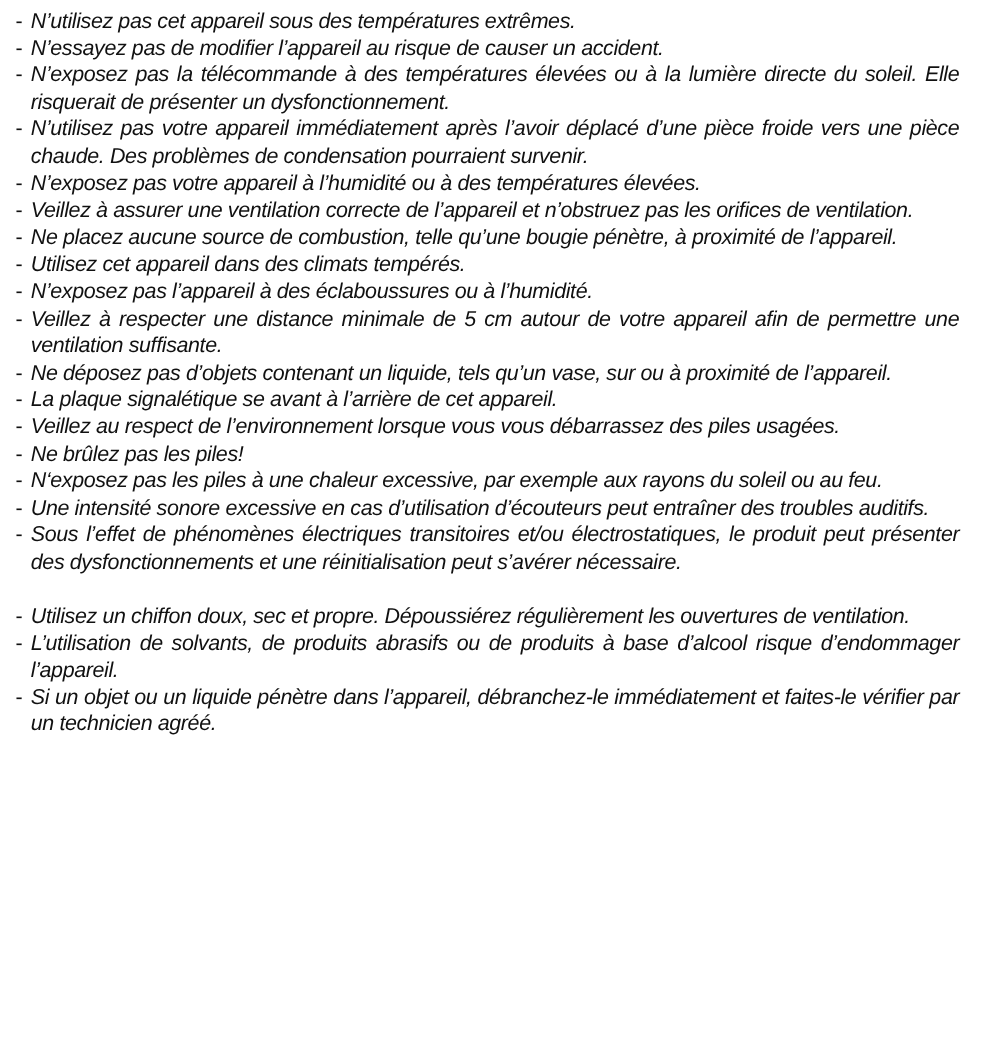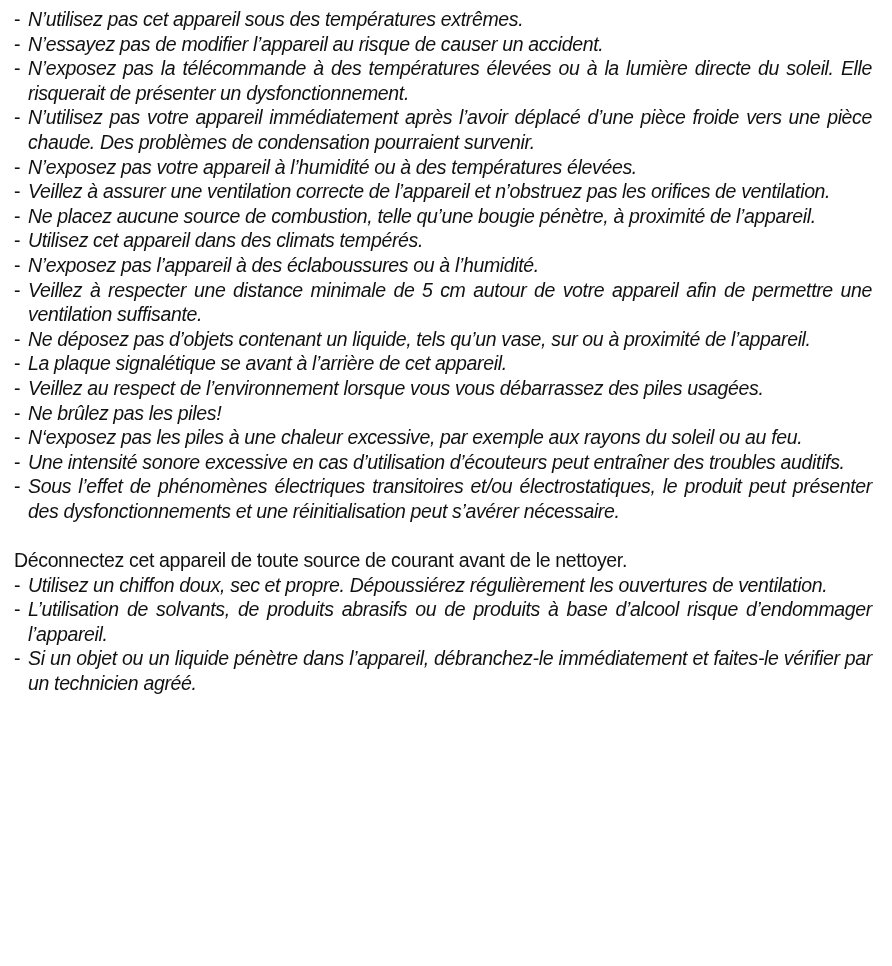--- a/index.html
+++ b/index.html
@@ -98,21 +98,20 @@
       </div>
     <div class="item">
         <span class="dash">-</span>
         <span class="item-text">Sous l’effet de phénomènes électriques transitoires et/ou électrostatiques, le produit peut présenter des dysfonctionnements et une réinitialisation peut s’avérer nécessaire.</span>
       </div>
   </div>
 
   <div class="gap"></div>
 
   <div>
-    <div class="plain">Déconnectez cet appareil de toute source de courant avant de le nettoyer.</div>
     <div class="item">
         <span class="dash">-</span>
         <span class="item-text">Utilisez un chiffon doux, sec et propre. Dépoussiérez régulièrement les ouvertures de ventilation.</span>
       </div>
     <div class="item">
         <span class="dash">-</span>
         <span class="item-text">L’utilisation de solvants, de produits abrasifs ou de produits à base d’alcool risque d’endommager l’appareil.</span>
       </div>
     <div class="item">
         <span class="dash">-</span>

